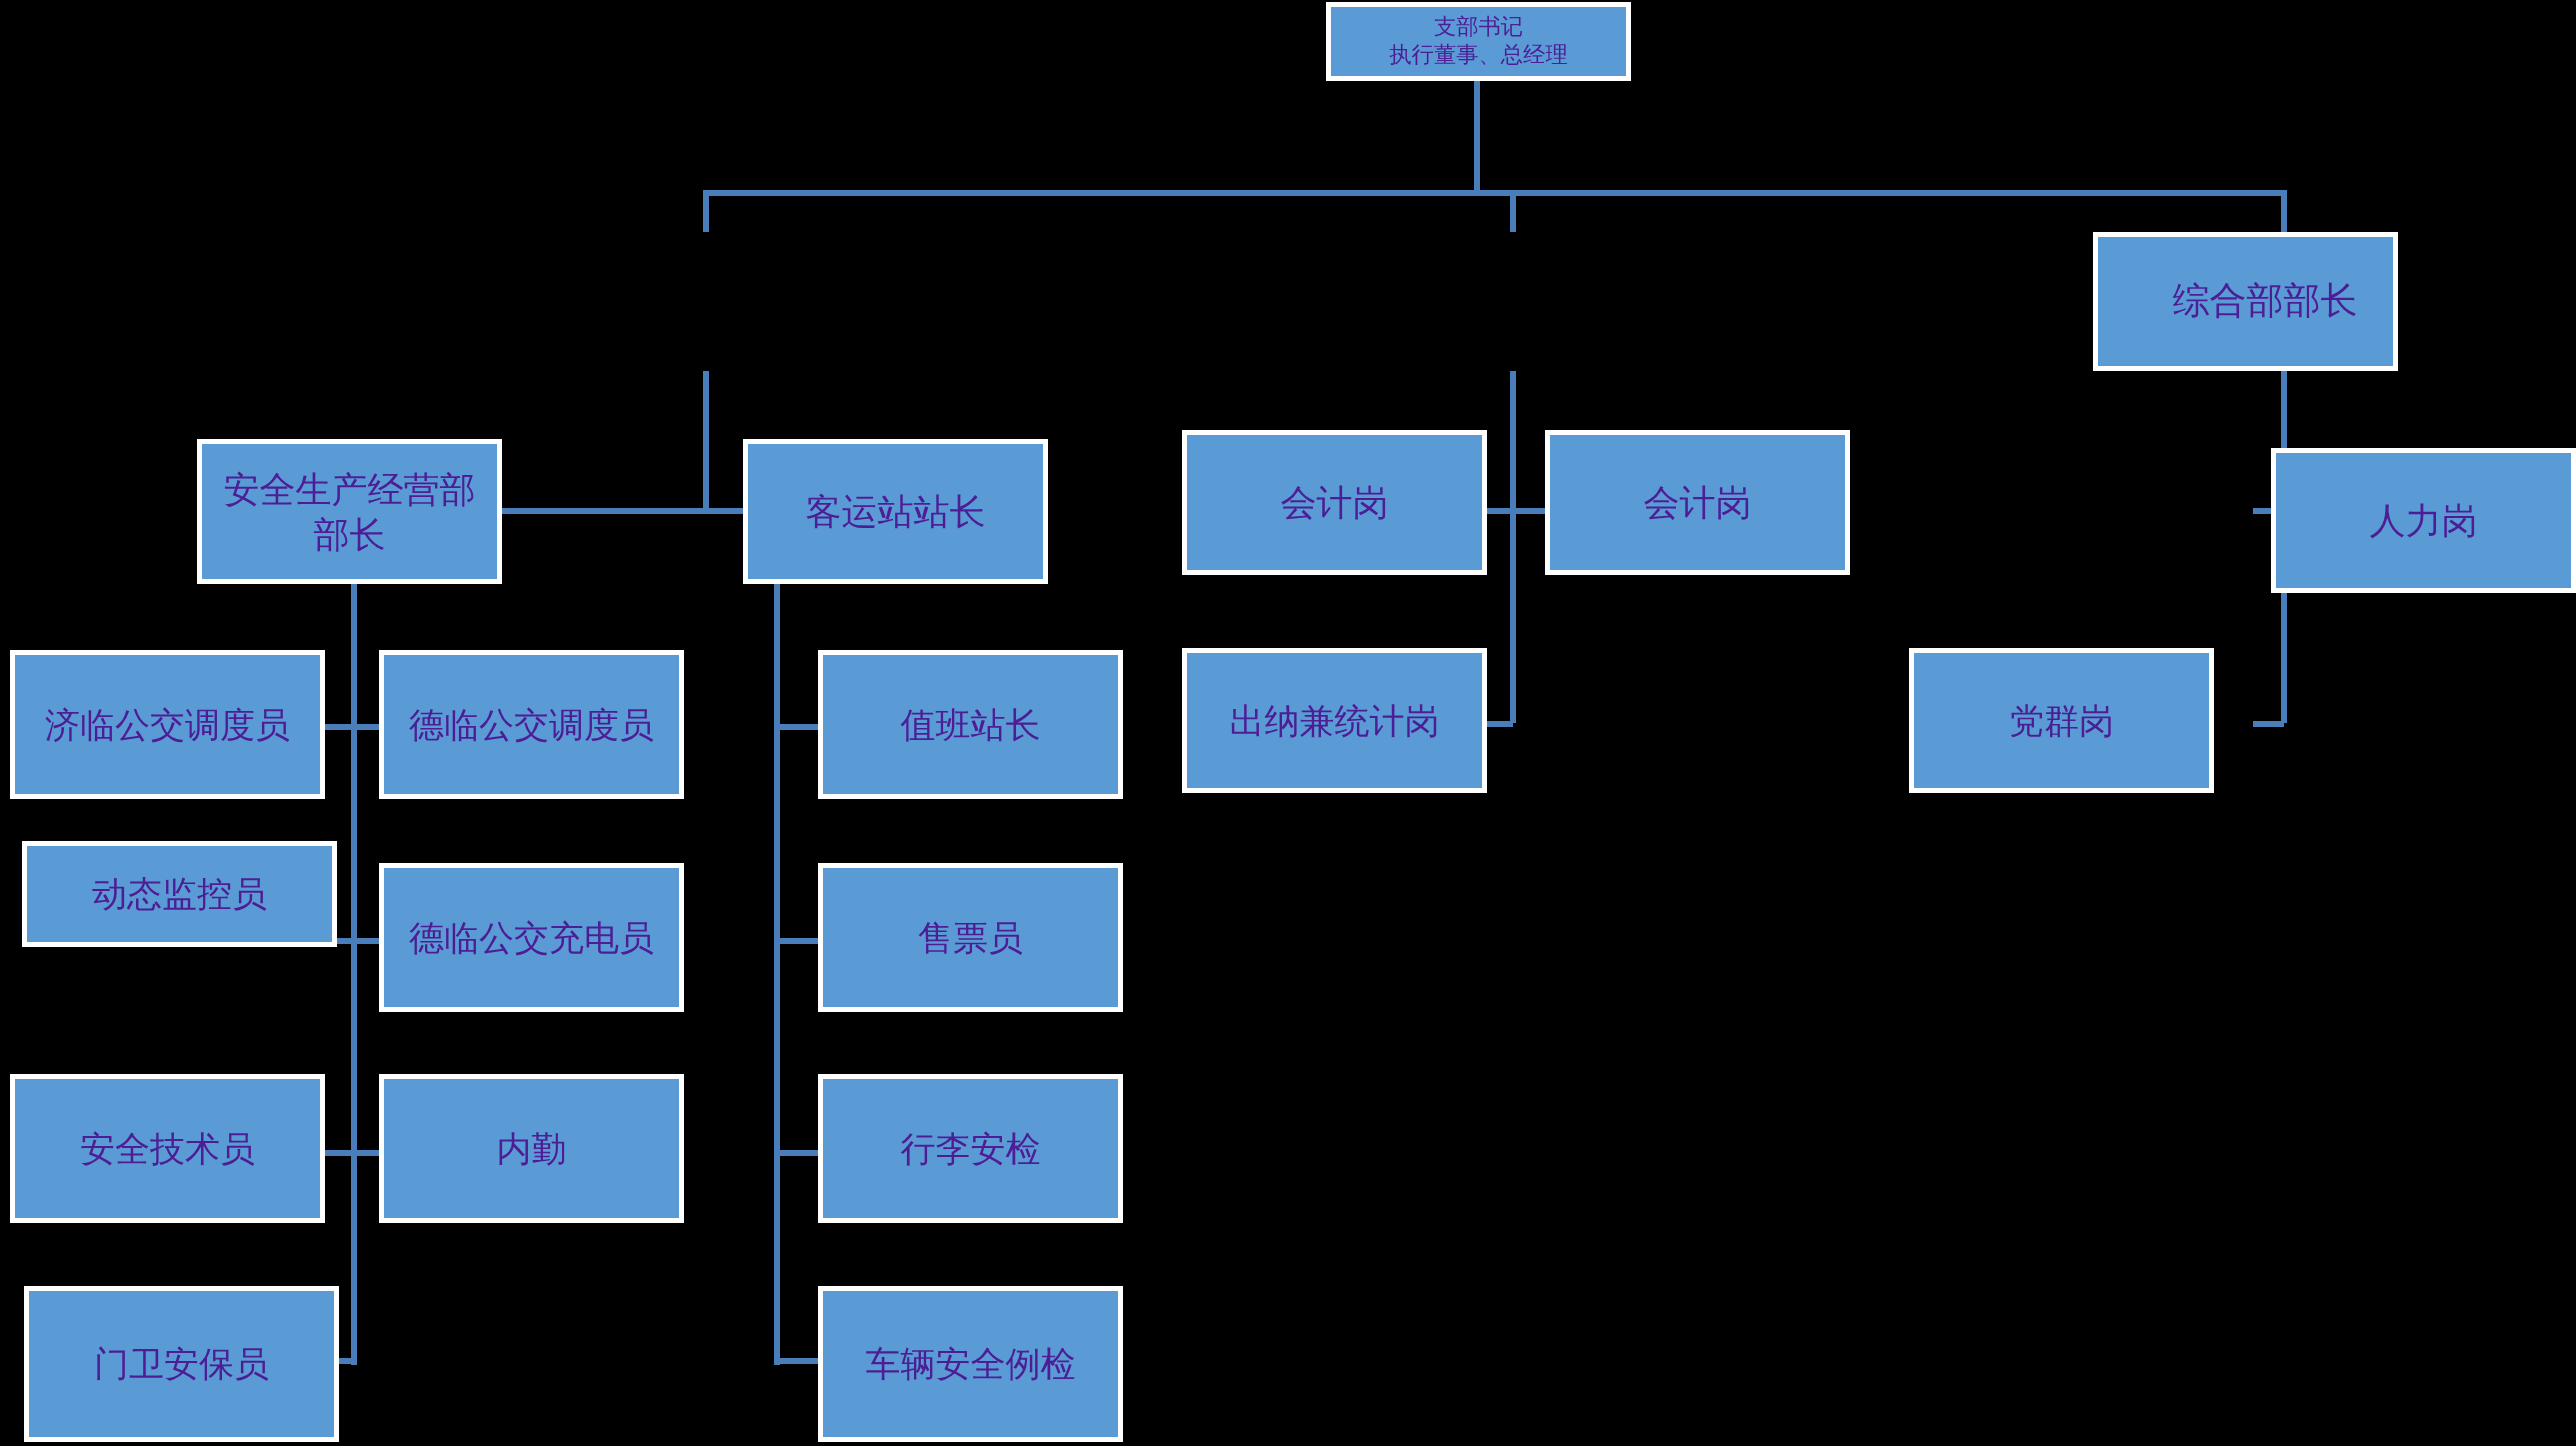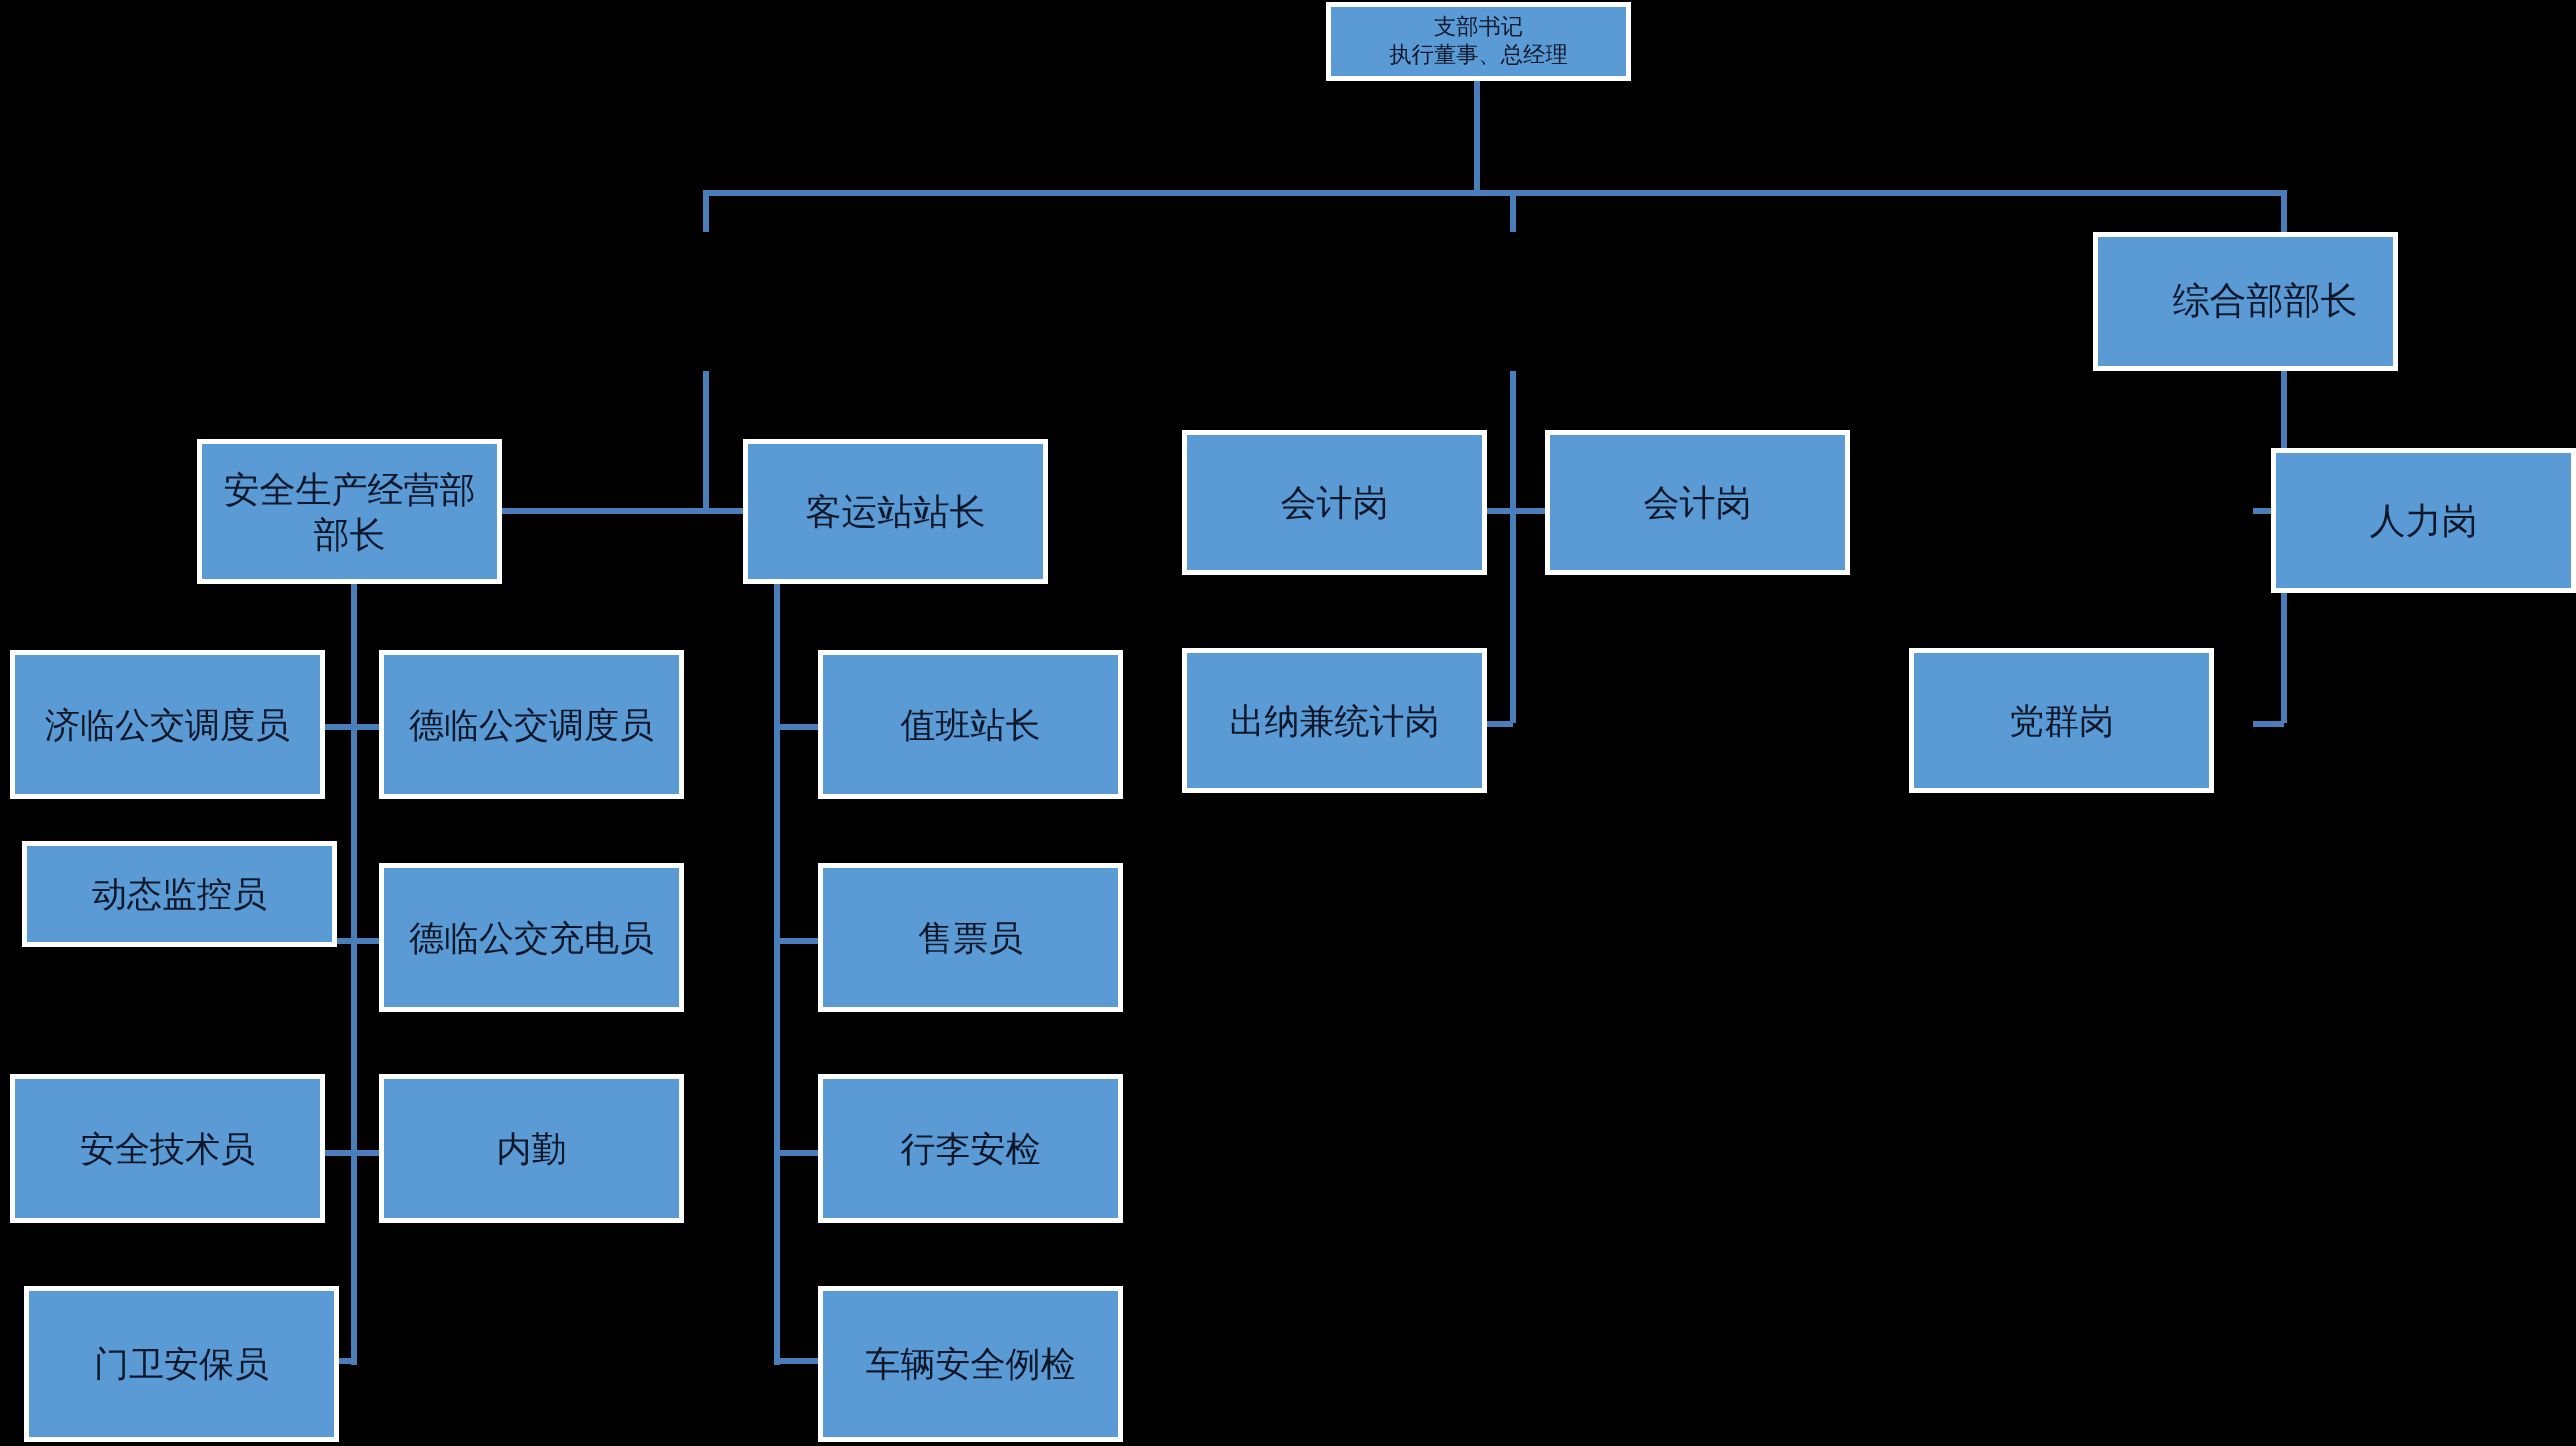--- a/index.html
+++ b/index.html
@@ -17,21 +17,21 @@
   }
   .node {
     position: absolute;
     box-sizing: border-box;
     background: #5b9bd5;
     border: 5px solid #ffffff;
     display: flex;
     align-items: center;
     justify-content: center;
     text-align: center;
-    color: #0f172a;
+    color: #4c1d95;
     line-height: 1.25;
     overflow: hidden;
   }
   .node .label {
     display: block;
     padding: 0 8.3px;
     white-space: pre-line;
   }
   .root { font-size: 22.3px; }
   .lvl2 { font-size: 37px; }

